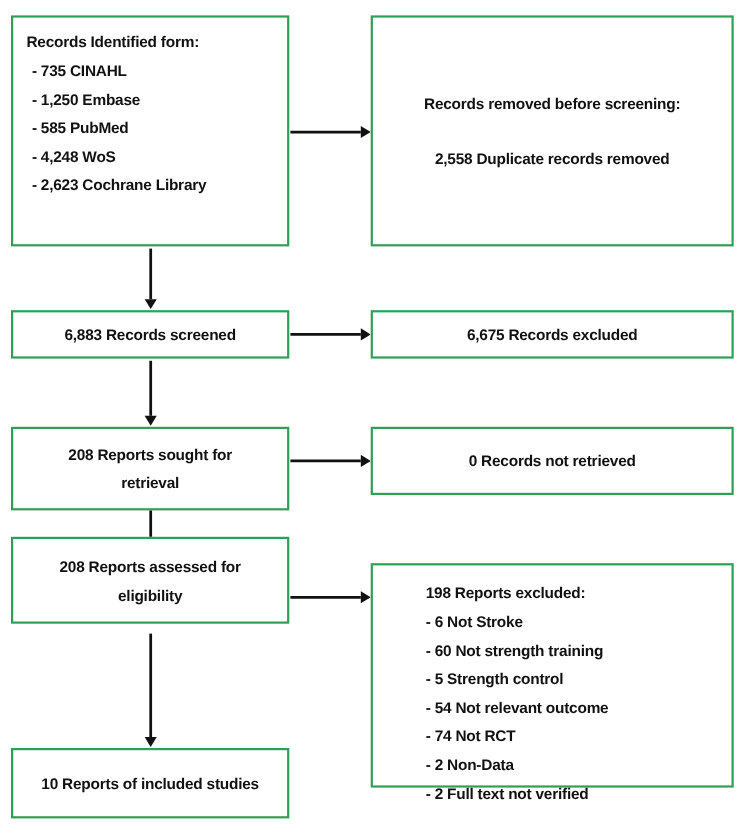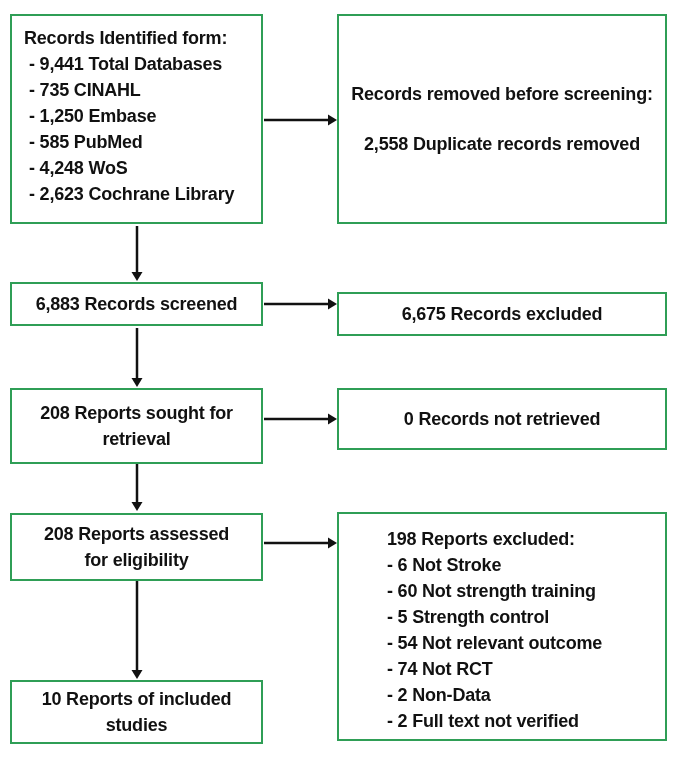--- a/index.html
+++ b/index.html
@@ -7,21 +7,21 @@
   html, body { background: #ffffff; }
   body {
     font-family: "Liberation Sans", sans-serif;
     color: #111111;
   }
   .canvas {
     position: relative;
     width: 679px;
     height: 761px;
     background: #ffffff;
-    font-size: 18px;
+    font-size: 14px;
     font-weight: bold;
     letter-spacing: -0.2px;
     overflow: hidden;
   }
   .arrows {
     position: absolute;
     left: 0; top: 0;
     width: 679px; height: 761px;
     pointer-events: none;
   }
@@ -35,25 +35,25 @@
     display: flex;
     flex-direction: column;
     align-items: center;
     justify-content: center;
     text-align: center;
   }
   .box-identified   { left: 10px;  top: 14px;  width: 253px; height: 210px; padding: 9px 6px 0 12px; }
   .box-identified .li { padding-left: 5px; }
   .box-removed      { left: 337px; top: 14px;  width: 330px; height: 210px; padding: 0 10px; gap: 24px; }
   .box-screened     { left: 10px;  top: 282px; width: 253px; height: 44px; }
-  .box-screened-excluded { left: 337px; top: 292px; width: 330px; height: 44px; }
+  .box-screened-excluded { left: 337px; top: 282px; width: 330px; height: 44px; }
   .box-sought       { left: 10px;  top: 388px; width: 253px; height: 76px; padding: 0 27px; }
   .box-not-retrieved{ left: 337px; top: 388px; width: 330px; height: 62px; }
-  .box-assessed     { left: 10px;  top: 513px; width: 253px; height: 68px; padding: 0 27px; }
-  .box-reports-excluded { left: 337px; top: 512px; width: 330px; height: 229px; padding: 12px 8px 0 48px; }
+  .box-assessed     { left: 10px;  top: 488px; width: 253px; height: 79px; padding: 0 27px; }
+  .box-reports-excluded { left: 337px; top: 512px; width: 330px; height: 204px; padding: 12px 8px 0 48px; }
   .box-included     { left: 10px;  top: 680px; width: 253px; height: 64px; padding: 12px 24px; }
 </style>
 </head>
 <body>
 
 <div class="canvas">
 
   <svg class="arrows" viewBox="0 0 679 761" aria-hidden="true">
 
     <g>
@@ -92,21 +92,20 @@
     </g>
 
     <g>
       <line x1="137" y1="576" x2="137" y2="670" stroke="#111111" stroke-width="2.5"></line>
       <path d="M131.5,670 L142.5,670 L137,679 Z" fill="#111111"></path>
     </g>
   </svg>
 
   <div class="box box-identified">
     <div>Records Identified form:</div>
-    <div class="li">- 9,441 Total Databases</div>
     <div class="li">- 735 CINAHL</div>
     <div class="li">- 1,250 Embase</div>
     <div class="li">- 585 PubMed</div>
     <div class="li">- 4,248 WoS</div>
     <div class="li">- 2,623 Cochrane Library</div>
   </div>
 
   <div class="box center box-removed">
     <div>Records removed before screening:</div>
     <div>2,558 Duplicate records removed</div>

